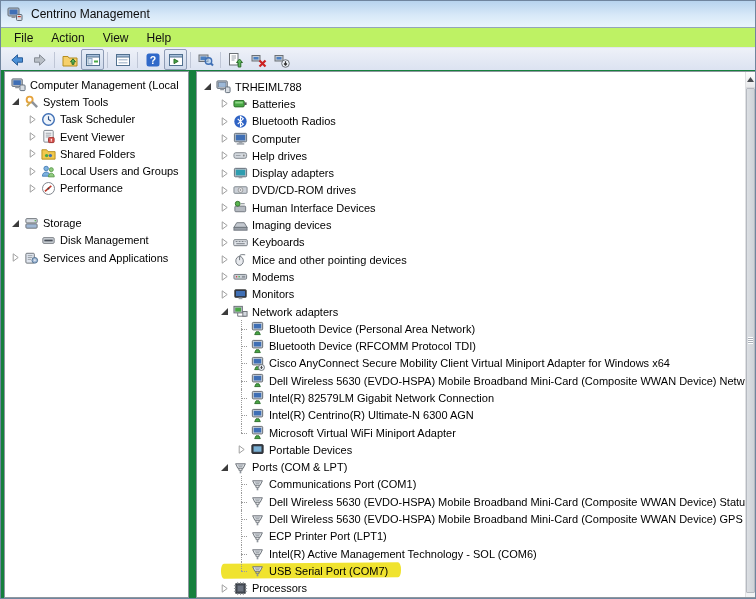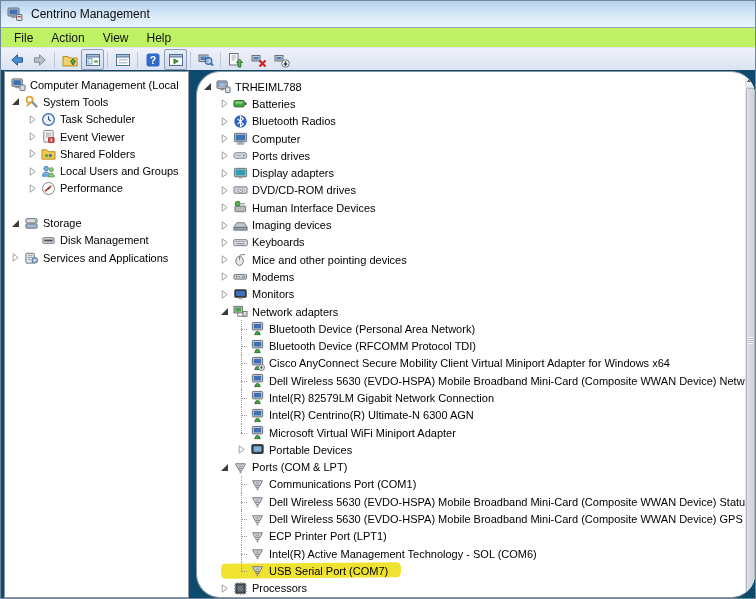--- a/index.html
+++ b/index.html
@@ -10,24 +10,24 @@
   .titlebar .ttl{font-size:12px;color:#0c0c0c;}
   
   .menubar{height:19px;display:flex;align-items:center;background:#bef264;border-bottom:1px solid #e2e5ee;padding-left:4px;}
   .menubar .mitem{font-size:12px;color:#111;padding:1px 9px;cursor:default;}
   
   .toolbar{height:23px;display:flex;align-items:center;background:linear-gradient(#eef1f8,#dbe2f1);border-bottom:1px solid #b4bdd1;padding-left:4px;}
   .tbtn{width:23px;height:21px;display:flex;align-items:center;justify-content:center;border:1px solid transparent;border-radius:2px;box-sizing:border-box;}
   .tbtn.pressed{border:1px solid #8e9cb5;background:linear-gradient(#e7edf7,#cfdaec);}
   .tsep{width:1px;height:16px;background:#bfc6d6;margin:0 3px;flex:0 0 1px;}
   
-  .content{position:absolute;top:69px;left:0;right:0;bottom:0;display:flex;background:#0c4a6e;padding:1px 0 0 3px;box-sizing:border-box;}
+  .content{position:absolute;top:69px;left:0;right:0;bottom:0;display:flex;background:#15803d;padding:1px 0 0 3px;box-sizing:border-box;}
   .pane{background:#fff;border:1px solid #8e979f;box-sizing:border-box;overflow:hidden;position:relative;}
   .pane.left{width:185px;flex:0 0 185px;}
-  .pane.right{flex:1;margin-left:7px;border-right:none;border-radius:24px;}
+  .pane.right{flex:1;margin-left:7px;border-right:none;}
   .tree{position:absolute;inset:0;overflow:hidden;}
   #left-tree{padding-top:4px;}
   #right-tree{padding-top:6px;}
   .row{display:flex;align-items:center;height:17.3px;white-space:nowrap;position:relative;}
   .slot{width:13px;flex:0 0 13px;height:100%;display:flex;align-items:center;justify-content:center;}
   .conn{width:13px;flex:0 0 13px;height:100%;position:relative;}
   .conn .v{position:absolute;left:6px;top:0;bottom:0;width:0;border-left:1px dotted #9b9b9b;}
   .conn.last .v{bottom:50%;}
   .conn .h{position:absolute;left:6px;right:1px;top:50%;height:0;border-top:1px dotted #9b9b9b;}
   .ticon{width:18px;flex:0 0 18px;display:flex;align-items:center;justify-content:center;}
@@ -392,21 +392,21 @@
                 <path d="M2.2 0.8l5 3.7-5 3.7z" fill="#fff" stroke="#a0a0a0"></path>
               </svg>
             </span>
             <span class="ticon">
               <svg width="15" height="15" viewBox="0 0 16 16">
                 <rect x="1" y="5" width="13.5" height="6" rx="2" fill="#d3d8de" stroke="#7d838b"></rect>
                 <circle cx="11.5" cy="8" r="1" fill="#888"></circle>
                 <path d="M3 8h5" stroke="#9aa0a8"></path>
               </svg>
             </span>
-            <span class="lbl">Ports drives</span>
+            <span class="lbl">Help drives</span>
           </div>
           <div class="row" style="padding-left: 21px;">
             <span class="slot">
               <svg width="9" height="9" viewBox="0 0 9 9">
                 <path d="M2.2 0.8l5 3.7-5 3.7z" fill="#fff" stroke="#a0a0a0"></path>
               </svg>
             </span>
             <span class="ticon">
               <svg width="15" height="15" viewBox="0 0 16 16">
                 <rect x="1.5" y="2.5" width="13" height="9" rx="1" fill="#b9bfc6" stroke="#5f6b78"></rect>

